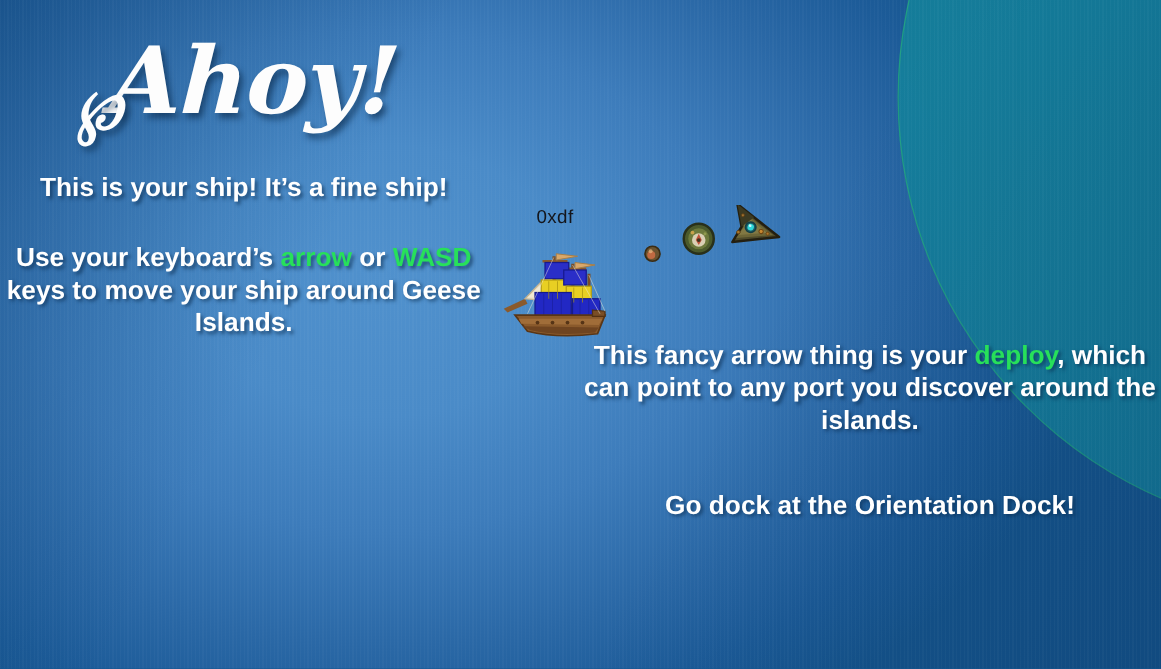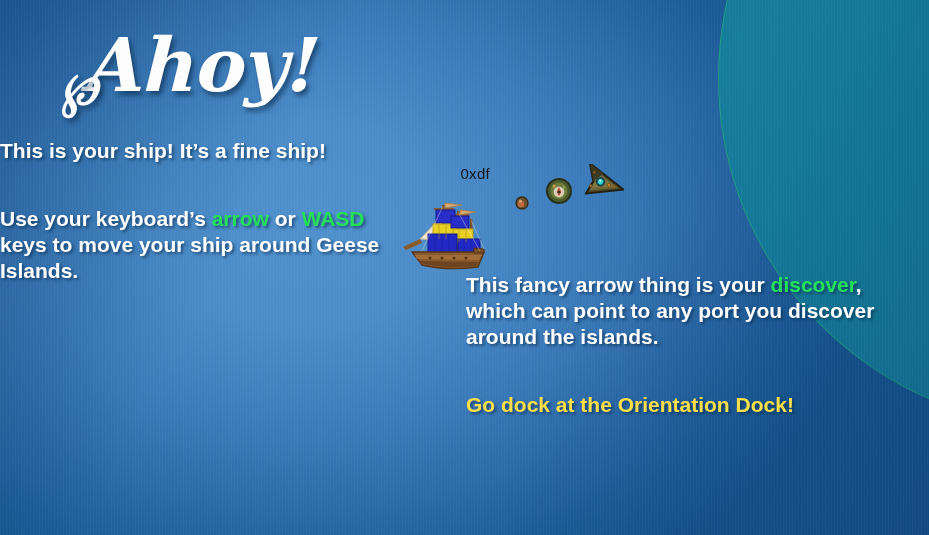--- a/index.html
+++ b/index.html
@@ -49,46 +49,46 @@
     text-shadow:3px 4px 5px rgba(6,35,66,.58);
     transform:skewX(-3deg);
   }
   .title .swash{
     font-size:46px;
     display:inline-block;
     transform:translateY(14px) rotate(-8deg);
     margin-right:-10px;
   }
 
-  .col{ position:absolute; color:#ffffff; }
+  .col{ position:absolute; text-align:center; color:#ffffff; }
   .col p{
     font-weight:700;
     font-size:21px;
     line-height:26px;
     text-shadow:2px 2px 3px rgba(8,40,74,.62);
   }
   .col p + p { margin-top:26px; }
   .hl{ color:#27e05a; }
   .goal{
     font-weight:700; font-size:22px; line-height:27px;
-    color:#fde047;
+    color:#ffffff;
     text-shadow:2px 2px 3px rgba(8,40,74,.62);
   }
 
   #left-col{ left:0; top:138px; width:390px; }
-  #left-col .second{ margin-top:42px; }
+  #left-col .second{ margin-top:30px; }
   #right-col{ left:466px; top:272px; width:460px; }
   #right-col .second{ margin-top:54px; }
   #right-col .goal-wrap{ margin-top:42px; }
 
   
   #ship-group{ position:absolute; left:398px; top:165px; width:92px; height:110px; }
   .ship-label{
     position:absolute; left:0; top:0; width:92px;
-    text-align:right;
+    text-align:center;
     font-family:"Liberation Sans", sans-serif;
     font-size:15px; font-weight:400;
     color:#14161c;
     letter-spacing:.3px;
   }
   #ship-sprite{ position:absolute; left:2px; top:24px; }
 
   
   #bearing-dot{ position:absolute; left:514px; top:195px; }
   #bearing-mid{ position:absolute; left:545px; top:177px; }
@@ -206,19 +206,19 @@
       <circle cx="19.2" cy="18" r="1.1" fill="#c9fbfb"></circle>
       <circle cx="29" cy="19.5" r="1.7" fill="#c6872f" stroke="#6b4413" stroke-width=".8"></circle>
       <circle cx="34.5" cy="19.5" r="1.3" fill="#b0762a" stroke="#6b4413" stroke-width=".7"></circle>
       <circle cx="12" cy="26" r="1.4" fill="#a8782c" stroke="#5e3d12" stroke-width=".7"></circle>
       <circle cx="11" cy="12" r="1.2" fill="#9c7130" stroke="#5e3d12" stroke-width=".6"></circle>
     </g>
   </svg>
 
   <div class="col" id="right-col">
     <p>
-      <span>This fancy arrow thing is your </span><span class="hl">discover</span><span>, which can point to any port you discover around the islands.</span>
+      <span>This fancy arrow thing is your </span><span class="hl">deploy</span><span>, which can point to any port you discover around the islands.</span>
     </p>
     <div class="goal-wrap">
       <p class="goal">Go dock at the Orientation Dock!</p>
     </div>
   </div>
 </div>
 
 </body></html>

